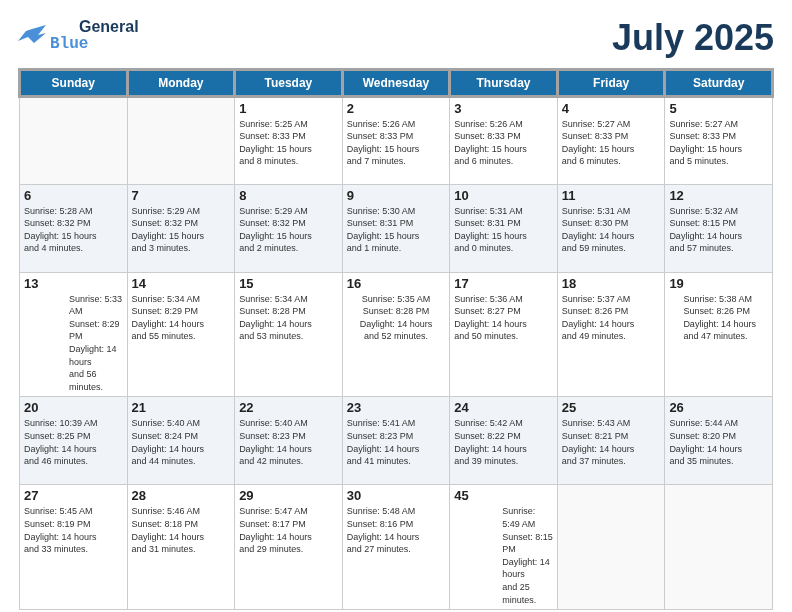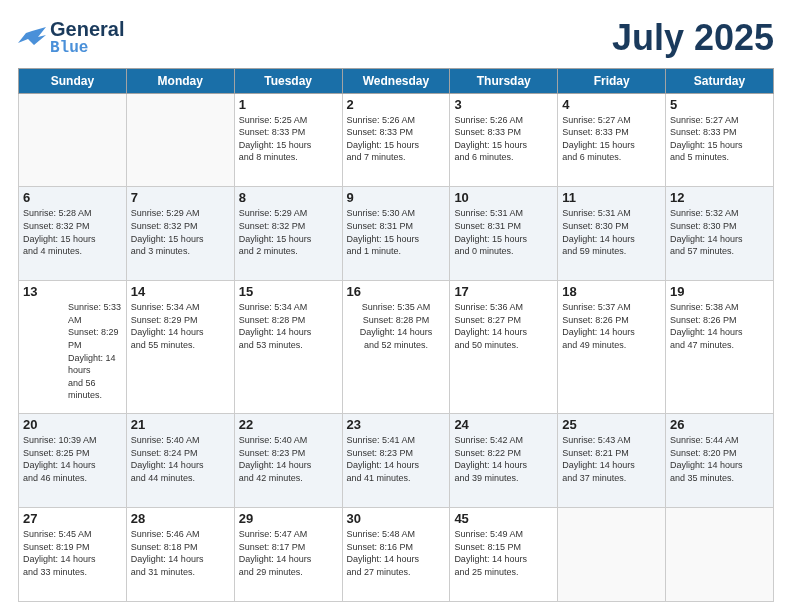--- a/index.html
+++ b/index.html
@@ -53,21 +53,21 @@
       width: 100%;
       table-layout: fixed;
     }
     .calendar th {
       background: #1a6fa8;
       color: #fff;
       font-size: 12px;
       font-weight: bold;
       text-align: center;
       padding: 5px 3px;
-      border: 1px solid #a3a3a3;
+      border: 3px solid #a3a3a3;
     }
     .calendar td {
       vertical-align: top;
       border: 1px solid #ccc;
       padding: 3px 4px;
       font-size: 9.5px;
       color: #333;
       height: 88px;
     }
     .calendar td.empty {
@@ -95,21 +95,21 @@
 </head>
 <body>
 
 <div class="page">
   <div class="header">
     <div class="logo">
       <svg class="logo-bird" viewBox="0 0 28 22" xmlns="http://www.w3.org/2000/svg">
         <polygon points="14,4 28,0 20,10 28,8 16,18 10,12 0,16 8,6 14,4" fill="#4a90d9"></polygon>
       </svg>
       <div>
-        <div style="font-size:20px;font-weight:bold;color:#1a3a5c;line-height:1.1;">General</div>
+        <div style="font-size:16px;font-weight:bold;color:#1a3a5c;line-height:1.1;margin-left:29px;">General</div>
         <div style="font-size:16px;font-weight:bold;color:#4a90d9;line-height:1.1;font-family:Liberation Mono, monospace;">Blue</div>
       </div>
     </div>
     <div class="title-block">
       <div class="month-title">July 2025</div>
     </div>
   </div>
 
   <table class="calendar">
     <thead>
@@ -202,21 +202,21 @@
           <td>
             <span class="day-number">11</span>
             <div class="day-info" style="white-space: pre-line;">Sunrise: 5:31 AM
 Sunset: 8:30 PM
 Daylight: 14 hours
 and 59 minutes.</div>
           </td>
           <td>
             <span class="day-number">12</span>
             <div class="day-info" style="white-space: pre-line;">Sunrise: 5:32 AM
-Sunset: 8:30 PM
+Sunset: 8:15 PM
 Daylight: 14 hours
 and 57 minutes.</div>
           </td>
         </tr>
         <tr>
           <td>
             <span class="day-number">13</span>
             <div class="day-info" style="white-space: pre-line; margin-left: 45px;">Sunrise: 5:33 AM
 Sunset: 8:29 PM
 Daylight: 14 hours
@@ -252,21 +252,21 @@
           </td>
           <td>
             <span class="day-number">18</span>
             <div class="day-info" style="white-space: pre-line;">Sunrise: 5:37 AM
 Sunset: 8:26 PM
 Daylight: 14 hours
 and 49 minutes.</div>
           </td>
           <td>
             <span class="day-number">19</span>
-            <div class="day-info" style="white-space: pre-line;">Sunrise: 5:38 AM
+            <div class="day-info" style="white-space: pre-line; margin-left: 14px;">Sunrise: 5:38 AM
 Sunset: 8:26 PM
 Daylight: 14 hours
 and 47 minutes.</div>
           </td>
         </tr>
         <tr class="row-alt">
           <td>
             <span class="day-number">20</span>
             <div class="day-info" style="white-space: pre-line;">Sunrise: 10:39 AM
 Sunset: 8:25 PM
@@ -340,21 +340,21 @@
           </td>
           <td>
             <span class="day-number">30</span>
             <div class="day-info" style="white-space: pre-line;">Sunrise: 5:48 AM
 Sunset: 8:16 PM
 Daylight: 14 hours
 and 27 minutes.</div>
           </td>
           <td>
             <span class="day-number">45</span>
-            <div class="day-info" style="white-space: pre-line;">Sunrise: 5:49 AM
+            <div class="day-info" style="white-space: pre-line; margin-left: 48px;">Sunrise: 5:49 AM
 Sunset: 8:15 PM
 Daylight: 14 hours
 and 25 minutes.</div>
           </td>
           <td class="empty"></td>
           <td class="empty"></td>
         </tr>
       </tbody>
   </table>
 </div>

